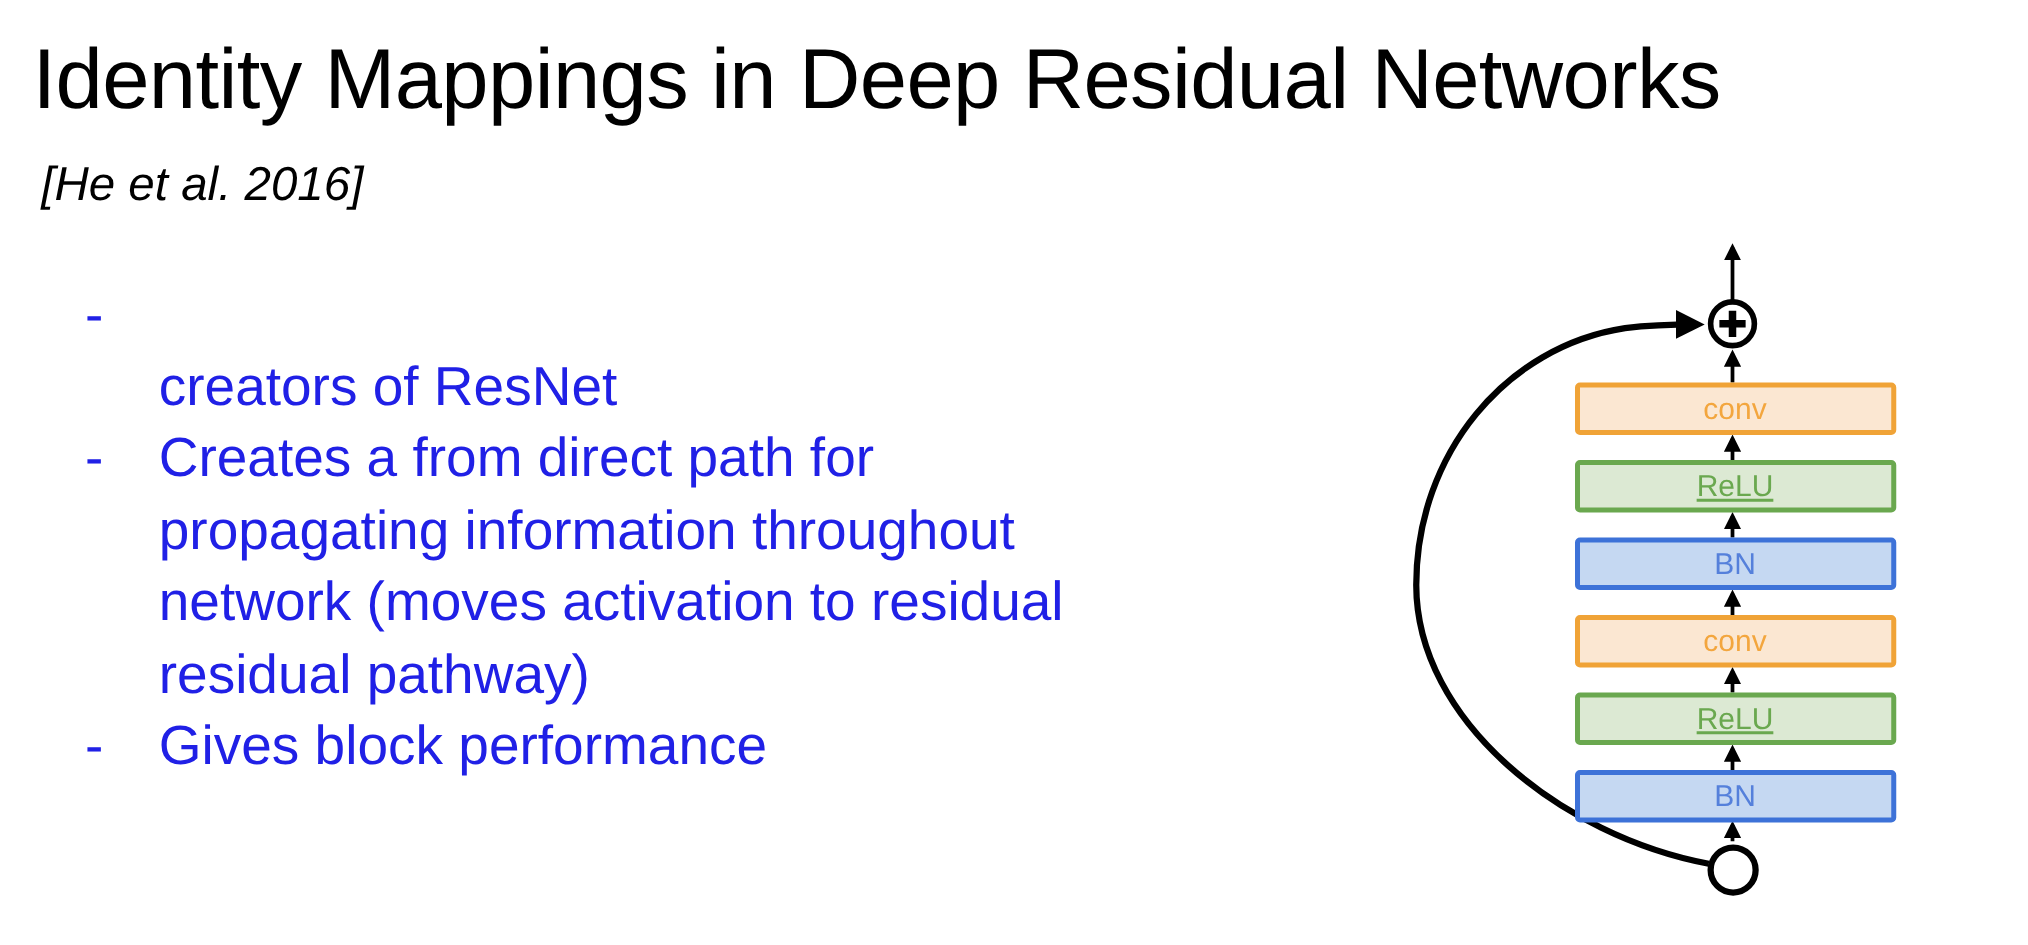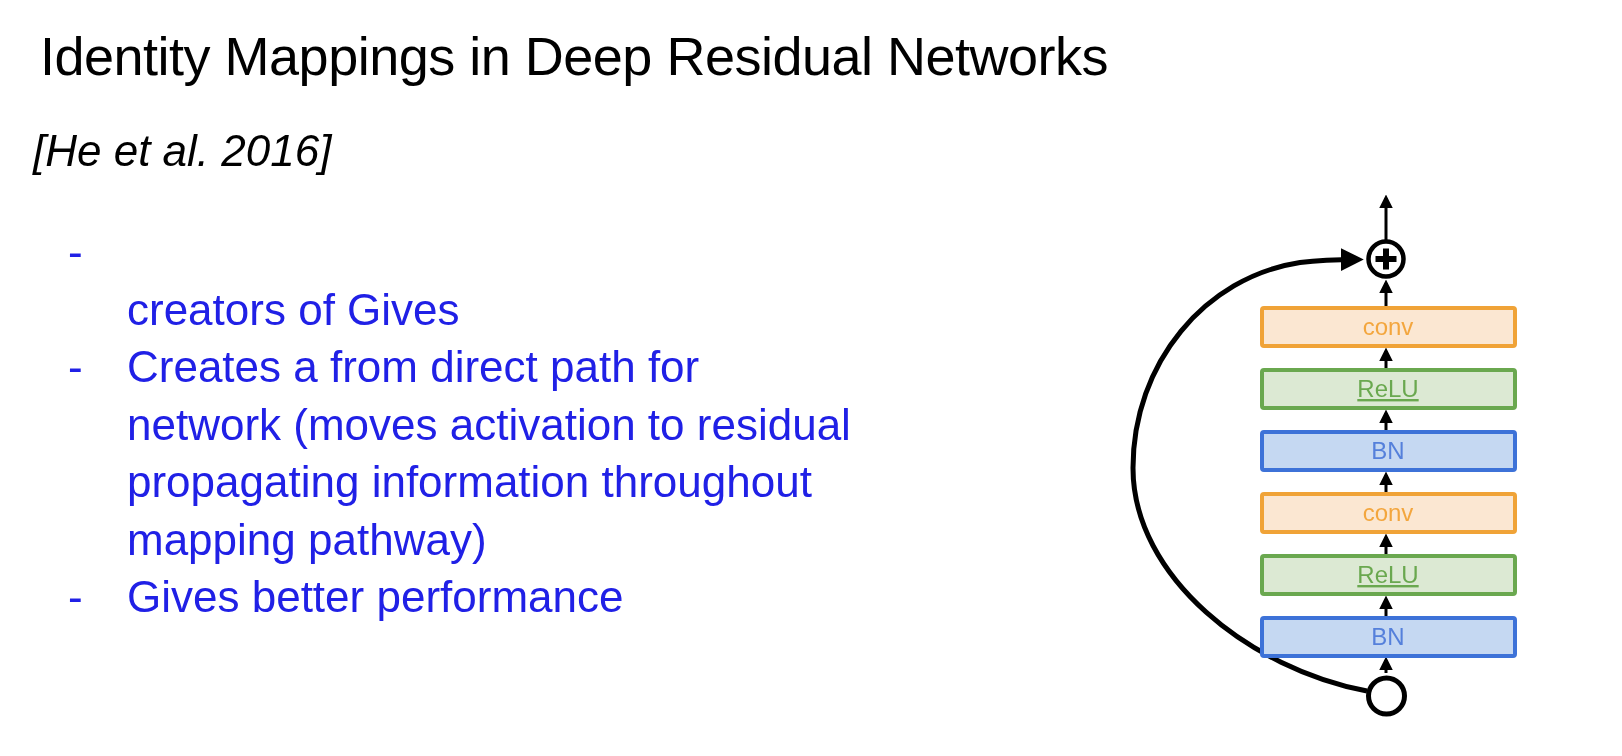--- a/index.html
+++ b/index.html
@@ -1,27 +1,27 @@
 <!DOCTYPE html>
 <html><head>
 <meta charset="utf-8">
 <style>
   html,body{margin:0;padding:0;}
   body{
     width:1622px;height:756px;position:relative;overflow:hidden;
     background:#ffffff;font-family:"Liberation Sans","DejaVu Sans",sans-serif;
   }
   .title{
-    position:absolute;left:40px;top:29px;
-    font-size:54px;line-height:1;letter-spacing:-0.5px;
+    position:absolute;left:26px;top:29px;
+    font-size:68px;line-height:1;letter-spacing:-0.5px;
     color:#000000;white-space:nowrap;
   }
   .citation{
     position:absolute;left:33px;top:129px;
-    font-size:44px;line-height:1;font-style:italic;
+    font-size:38px;line-height:1;font-style:italic;
     color:#000000;white-space:nowrap;
   }
   .bullets{
     position:absolute;left:68px;top:223px;
     font-size:44px;color:#2020E6;
   }
   .bl{display:flex;height:57.5px;line-height:57.5px;white-space:nowrap;}
   .dash{width:59px;flex:0 0 59px;}
   .dash.hid{visibility:hidden;}
   .diagram{position:absolute;left:1100px;top:170px;width:460px;height:580px;}
@@ -33,41 +33,41 @@
 
 <div class="title">Identity Mappings in Deep Residual Networks</div>
 <div class="citation">[He et al. 2016]</div>
 
 <div class="bullets">
   <div class="bl">
     <span class="dash">-</span>
   </div>
   <div class="bl">
     <span class="dash hid">-</span>
-    <span class="t">creators of Gives</span>
+    <span class="t">creators of ResNet</span>
   </div>
   <div class="bl">
     <span class="dash">-</span>
     <span class="t">Creates a from direct path for</span>
   </div>
   <div class="bl">
     <span class="dash hid">-</span>
+    <span class="t">propagating information throughout</span>
+  </div>
+  <div class="bl">
+    <span class="dash hid">-</span>
     <span class="t">network (moves activation to residual</span>
   </div>
   <div class="bl">
     <span class="dash hid">-</span>
-    <span class="t">propagating information throughout</span>
-  </div>
-  <div class="bl">
-    <span class="dash hid">-</span>
-    <span class="t">mapping pathway)</span>
+    <span class="t">residual pathway)</span>
   </div>
   <div class="bl">
     <span class="dash">-</span>
-    <span class="t">Gives better performance</span>
+    <span class="t">Gives block performance</span>
   </div>
 </div>
 
 <svg class="diagram" viewBox="1100 170 460 580" xmlns="http://www.w3.org/2000/svg">
   <defs>
     <marker id="ah" viewBox="0 0 10 10" refX="7.5" refY="5" markerWidth="4.6" markerHeight="4.6" orient="auto" markerUnits="strokeWidth">
       <path d="M0,0 L10,5 L0,10 Z" fill="#000000"></path>
     </marker>
   </defs>
 

